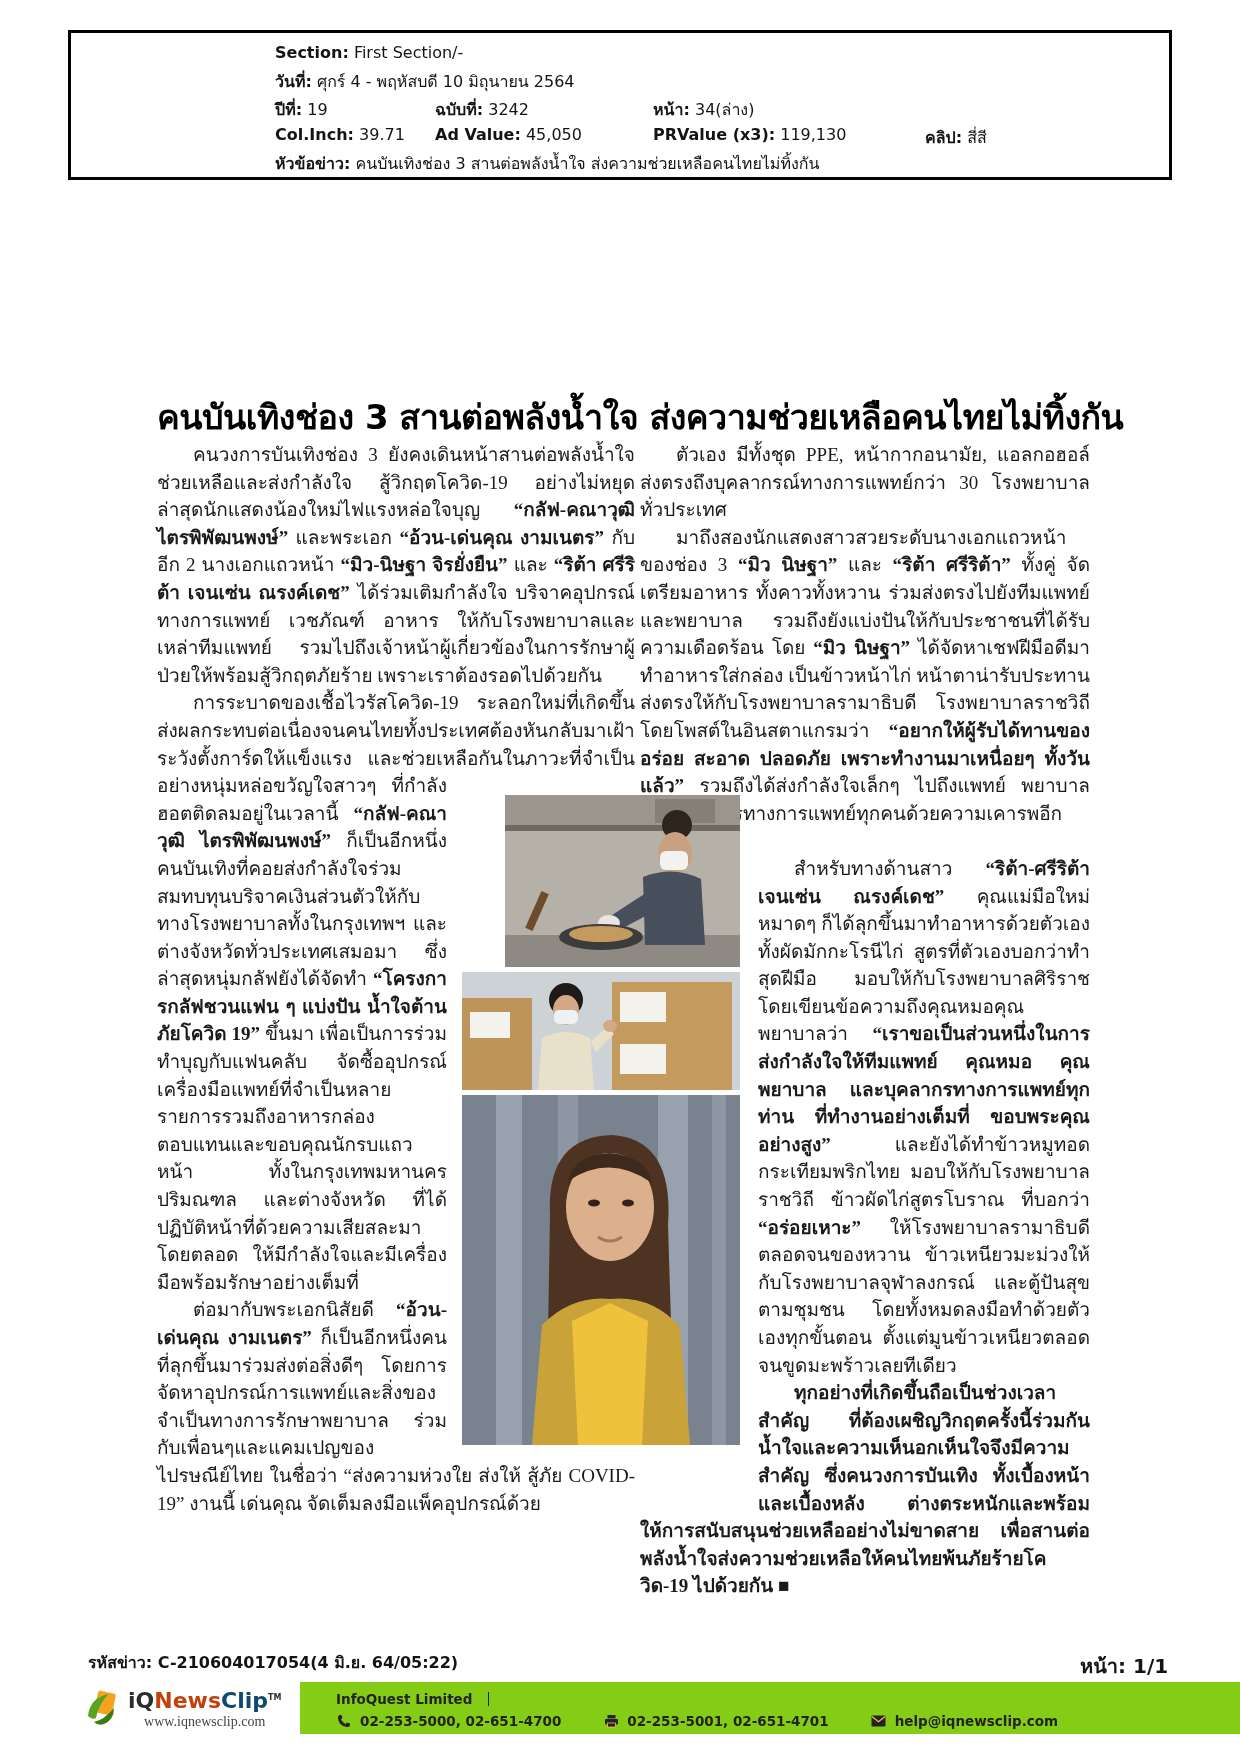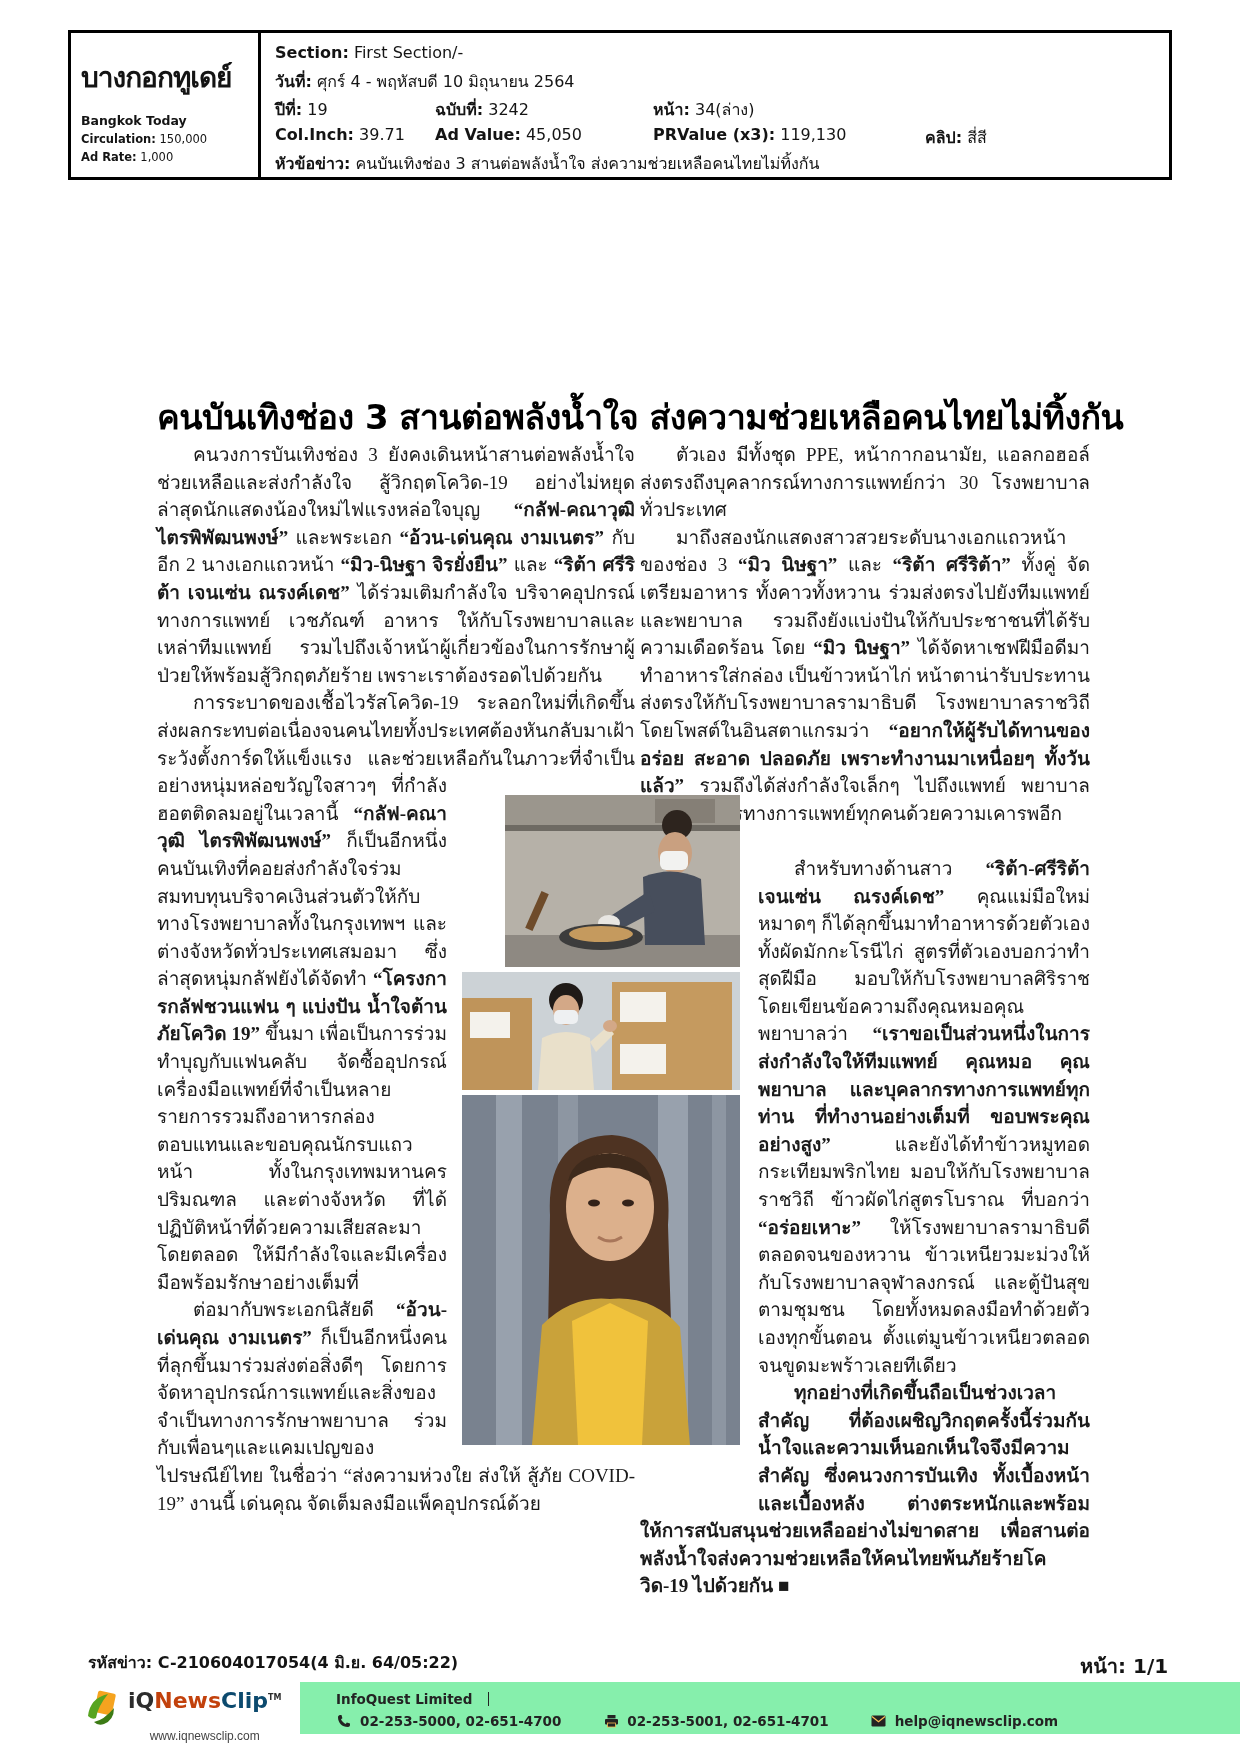--- a/index.html
+++ b/index.html
@@ -52,40 +52,28 @@
   .sup{font-size:9px;vertical-align:super;}
   .fgap{display:inline-block;width:26px;}
 
   .footer-logo{position:absolute;left:84px;top:1686px;display:flex;gap:6px;align-items:flex-start;}
   .logo-text-wrap{display:flex;flex-direction:column;align-items:center;}
   .logo-text{font-family:"DejaVu Sans",sans-serif;font-weight:bold;font-size:22px;line-height:24px;white-space:nowrap;}
   .logo-iq{color:#2d2d2d;}
   .logo-news{color:#c2410c;}
   .logo-clip{color:#0c4a6e;}
   .logo-tm{font-size:8px;color:#2d2d2d;vertical-align:super;}
-  .logo-site{font-family:Liberation Sans, sans-serif;font-size:12px;color:#444;margin-top:16px;}
+  .logo-site{font-family:Liberation Serif, serif;font-size:14px;color:#444;margin-top:1px;}
 </style>
 </head>
 <body>
 
 <div class="page">
 
   <div class="header-box">
-    <div class="header-left">
-      <div class="np-logo">บางกอกทูเดย์</div>
-      <div class="np-en">Bangkok Today</div>
-      <div class="np-meta">
-        <span class="lbl">Circulation:</span>
-        <span>150,000</span>
-      </div>
-      <div class="np-meta">
-        <span class="lbl">Ad Rate:</span>
-        <span>1,000</span>
-      </div>
-    </div>
 
     <div class="header-right">
       <div class="hrow" style="top:10px;">
         <span class="lbl">Section:</span>
         <span>First Section/-</span>
       </div>
       <div class="hrow" style="top:36px;">
         <span class="lbl">วันที่:</span>
         <span>ศุกร์ 4 - พฤหัสบดี 10 มิถุนายน 2564</span>
       </div>
@@ -212,21 +200,21 @@
       <path d="M10 36 Q20 34 30 22 Q30 34 20 38 Q14 40 10 36 Z" fill="#3c7b15"></path>
     </svg>
     <div class="logo-text-wrap">
       <div class="logo-text">
         <span class="logo-iq">iQ</span><span class="logo-news">News</span><span class="logo-clip">Clip</span><span class="logo-tm">TM</span>
       </div>
       <div class="logo-site">www.iqnewsclip.com</div>
     </div>
   </div>
 
-  <div class="footer-bar" style="background: #86efac;">
+  <div class="footer-bar" style="background: #84cc16;">
     <div class="footer-bar-inner">
       <div class="fline">
         <span>InfoQuest Limited</span>
         <span class="fsep"></span>
       </div>
       <div class="fline">
         <span class="ficon">
           <svg width="14" height="14" viewBox="0 0 14 14">
               <path d="M3 1 C2 1 1 2 1 3 C1 9 5 13 11 13 C12 13 13 12 13 11 L13 9.5 L9.8 8.6 L8.8 10 C7 9.3 4.7 7 4 5.2 L5.4 4.2 L4.5 1 Z" fill="#232323"></path>
             </svg>

